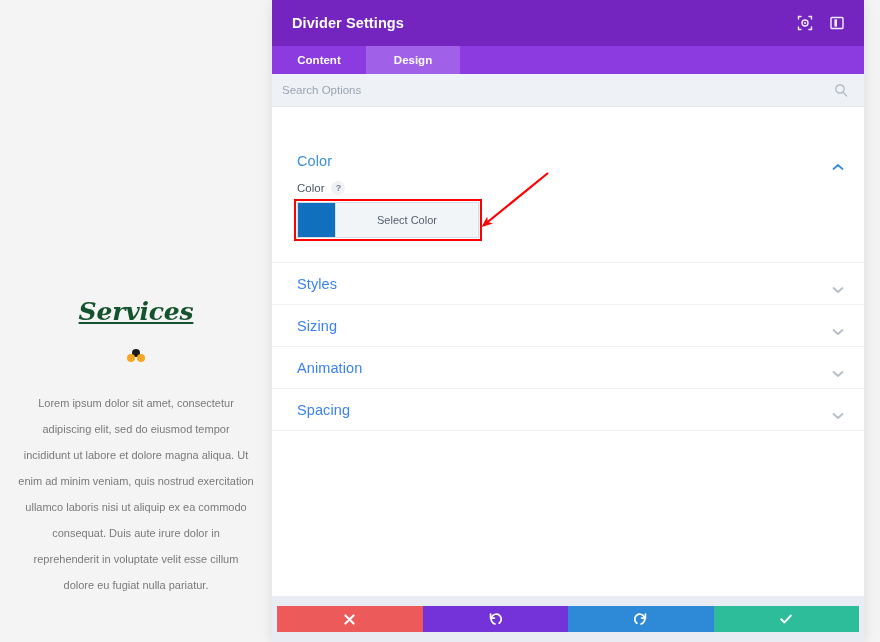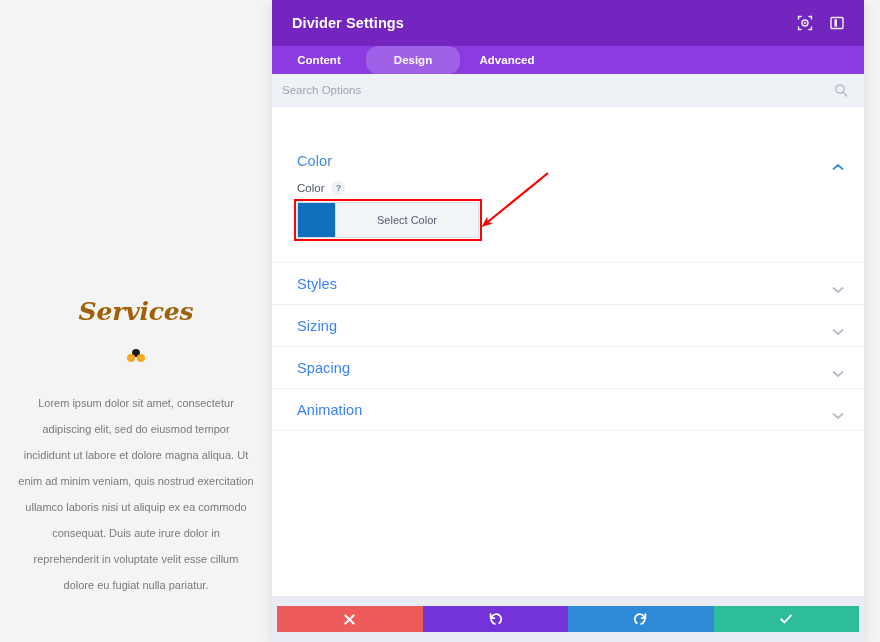--- a/index.html
+++ b/index.html
@@ -35,21 +35,22 @@
     position: absolute;
     left: 0;
     right: 0;
     top: 297px;
     text-align: center;
     font-family: "DejaVu Serif", "Liberation Serif", serif;
     font-style: italic;
     font-weight: 700;
     font-size: 25px;
     letter-spacing: -0.2px;
-    color: #a16207;
+    color: #14532d;
+    text-decoration: underline;
   }
 
   .divider-ornament {
     position: absolute;
     left: 0;
     right: 0;
     top: 347px;
     height: 22px;
   }
   .divider-ornament .dots {
@@ -135,21 +136,20 @@
     padding: 0 16px;
     display: flex;
     align-items: center;
     justify-content: center;
     color: #ffffff;
     font-size: 11.5px;
     font-weight: 700;
     cursor: pointer;
     background: transparent;
     min-width: 62px;
-    border-radius: 12px;
   }
   .tab.active {
     background: #a060e8;
   }
 
   .search-bar {
     height: 32px;
     background: #eef2f7;
     border-bottom: 1px solid #e2e8ef;
     display: flex;
@@ -339,21 +339,20 @@
             <rect x="2" y="2.5" width="12" height="11" rx="1" fill="none" stroke="#ffffff" stroke-width="1.4"></rect>
             <rect x="5.4" y="4.4" width="2.6" height="7.2" fill="#ffffff"></rect>
           </svg>
         </span>
       </div>
     </div>
 
     <div class="modal-tabs">
       <div class="tab">Content</div>
       <div class="tab active">Design</div>
-      <div class="tab">Advanced</div>
     </div>
 
     <div class="search-bar">
       <input class="search-input" type="text" placeholder="Search Options" style="">
       <span class="search-icon">
         <svg width="14" height="14" viewBox="0 0 14 14">
           <circle cx="6" cy="6" r="4.2" fill="none" stroke="#7a8392" stroke-width="1.2"></circle>
           <line x1="9.2" y1="9.4" x2="12.6" y2="13" stroke="#7a8392" stroke-width="1.2" stroke-linecap="round"></line>
         </svg>
       </span>
@@ -402,32 +401,32 @@
           <span class="chev">
             <svg width="12" height="8" viewBox="0 0 12 8">
                 <path d="M1.5 2 L6 6 L10.5 2"></path>
               </svg>
           </span>
         </div>
       </div>
 
       <div class="accordion-item">
         <div class="accordion-head">
-          <span class="accordion-title">Spacing</span>
+          <span class="accordion-title">Animation</span>
           <span class="chev">
             <svg width="12" height="8" viewBox="0 0 12 8">
                 <path d="M1.5 2 L6 6 L10.5 2"></path>
               </svg>
           </span>
         </div>
       </div>
 
       <div class="accordion-item">
         <div class="accordion-head">
-          <span class="accordion-title">Animation</span>
+          <span class="accordion-title">Spacing</span>
           <span class="chev">
             <svg width="12" height="8" viewBox="0 0 12 8">
                 <path d="M1.5 2 L6 6 L10.5 2"></path>
               </svg>
           </span>
         </div>
       </div>
 
       <svg class="annotation-arrow">
         <defs>

